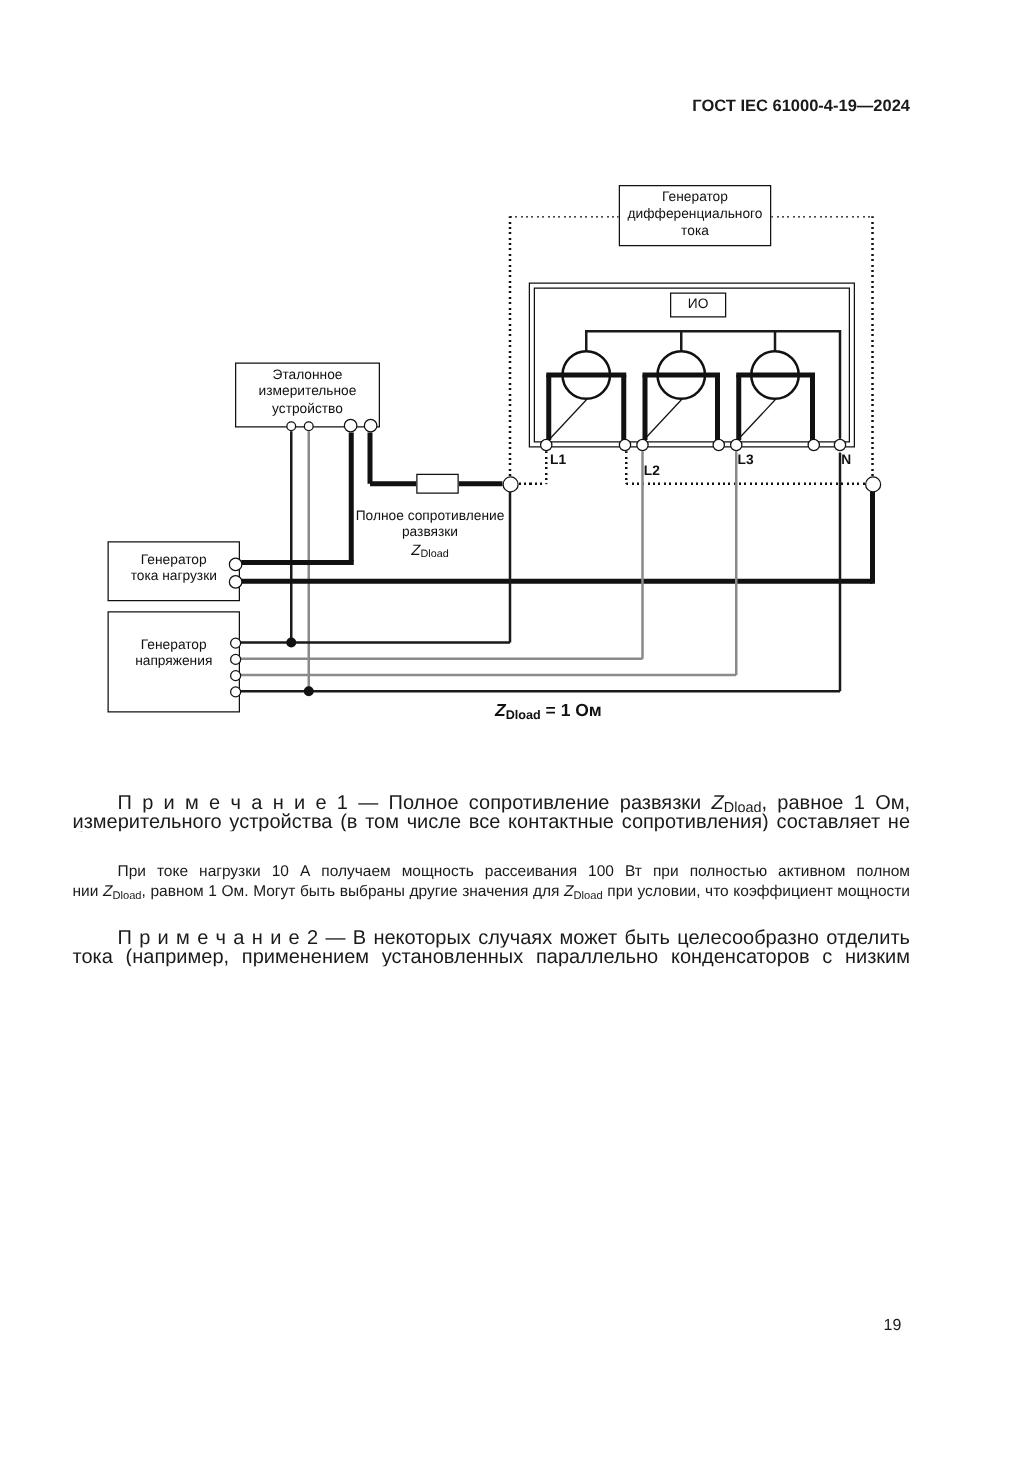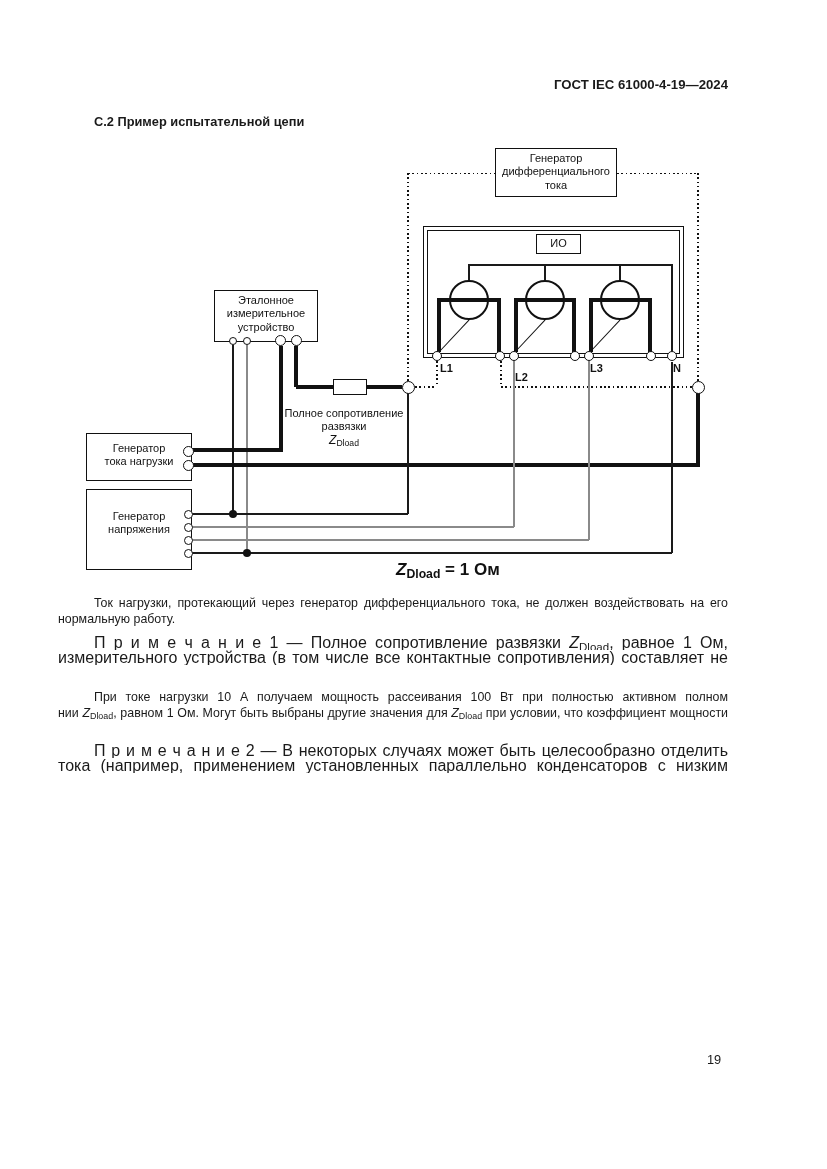--- a/index.html
+++ b/index.html
@@ -38,21 +38,20 @@
   .dg{position:absolute;height:1.4px;background:#111;transform-origin:0 50%;}
   .lbl{position:absolute;font-size:11px;line-height:13.4px;text-align:center;color:#111;}
   .blbl{position:absolute;font-size:11px;font-weight:bold;color:#111;}
 </style>
 </head>
 <body>
 
 <div class="page">
 
   <div class="hdr">ГОСТ IEC 61000-4-19—2024</div>
-  <div class="h2">С.2 Пример испытательной цепи</div>
 
   <div id="diagram">
 
     <div class="bxt" style="left:423px;top:226px;width:261px;height:132px;"></div>
     <div class="bxt" style="left:427px;top:230px;width:253px;height:124px;border-width:1.2px;"></div>
 
     <div class="ln" style="left:469px;top:264.3px;width:203px;height:1.4px;"></div>
     <div class="ln" style="left:468.3px;top:264.3px;width:1.4px;height:17px;"></div>
     <div class="ln" style="left:544.3px;top:264.3px;width:1.4px;height:17px;"></div>
     <div class="ln" style="left:619.3px;top:264.3px;width:1.4px;height:17px;"></div>
@@ -112,21 +111,21 @@
     <div class="bx" style="left:495px;top:148px;width:122px;height:49px;padding-top:3px;">
       <div class="lbl" style="position:static;">Генератор</div>
       <div class="lbl" style="position:static;">дифференциального</div>
       <div class="lbl" style="position:static;">тока</div>
     </div>
 
     <div class="bx" style="left:536px;top:234px;width:45px;height:20px;">
       <div class="lbl" style="position:static;line-height:17px;">ИО</div>
     </div>
 
-    <div class="bx" style="left:214px;top:290px;width:104px;height:52px;padding-top:3px;">
+    <div class="bx" style="left:188px;top:290px;width:116px;height:52px;padding-top:3px;">
       <div class="lbl" style="position:static;">Эталонное</div>
       <div class="lbl" style="position:static;">измерительное</div>
       <div class="lbl" style="position:static;">устройство</div>
     </div>
 
     <div class="bx" style="left:86px;top:433px;width:106px;height:48px;padding-top:8px;">
       <div class="lbl" style="position:static;">Генератор</div>
       <div class="lbl" style="position:static;">тока нагрузки</div>
     </div>
 
@@ -164,29 +163,25 @@
     <div class="blbl" style="left:515px;top:371px;">L2</div>
     <div class="blbl" style="left:590px;top:362px;">L3</div>
     <div class="blbl" style="left:673px;top:362px;">N</div>
 
     <div class="lbl" style="left:262px;top:407px;width:164px;">
       <div>Полное сопротивление</div>
       <div>развязки</div>
       <div style="font-size:12px;"><span class="zi">Z</span><span class="sb">Dload</span></div>
     </div>
 
-    <div class="blbl" style="left:396px;top:560px;font-size:17px;"><span class="zi">Z</span><span class="sb">Dload</span><span> = 1 Ом</span></div>
+    <div class="blbl" style="left:396px;top:560px;font-size:14px;"><span class="zi">Z</span><span class="sb">Dload</span><span> = 1 Ом</span></div>
 
   </div>
 
   <div id="textflow" style="position:absolute;left:0;top:0;width:827px;height:1169px;">
-      <div class="para body" style="top: 596px;">
-        <div class="tline ind"><span>Ток нагрузки, протекающий через генератор дифференциального тока, не должен воздействовать на его</span></div>
-        <div class="tline last"><span>нормальную работу.</span></div>
-      </div>
       <div class="para note" style="top: 635px;">
         <div class="tline ind"><span>П р и м е ч а н и е   1 — Полное сопротивление развязки </span><span class="zi">Z</span><span class="sb">Dload</span><span>, равное 1 Ом, оказывает достаточно малое</span></div>
         <div class="tline last"><span>измерительного устройства (в том числе все контактные сопротивления) составляет не более 10 мОм.</span></div>
       </div>
       <div class="para body" style="top: 690px;">
         <div class="tline ind"><span>При токе нагрузки 10 А получаем мощность рассеивания 100 Вт при полностью активном полном сопротивле-</span></div>
         <div class="tline"><span>нии </span><span class="zi">Z</span><span class="sb">Dload</span><span>, равном 1 Ом. Могут быть выбраны другие значения для </span><span class="zi">Z</span><span class="sb">Dload</span><span> при условии, что коэффициент мощности</span></div>
       </div>
       <div class="para note" style="top: 743px;">
         <div class="tline ind"><span>П р и м е ч а н и е   2 — В некоторых случаях может быть целесообразно отделить цепи напряжения от цепей</span></div>

